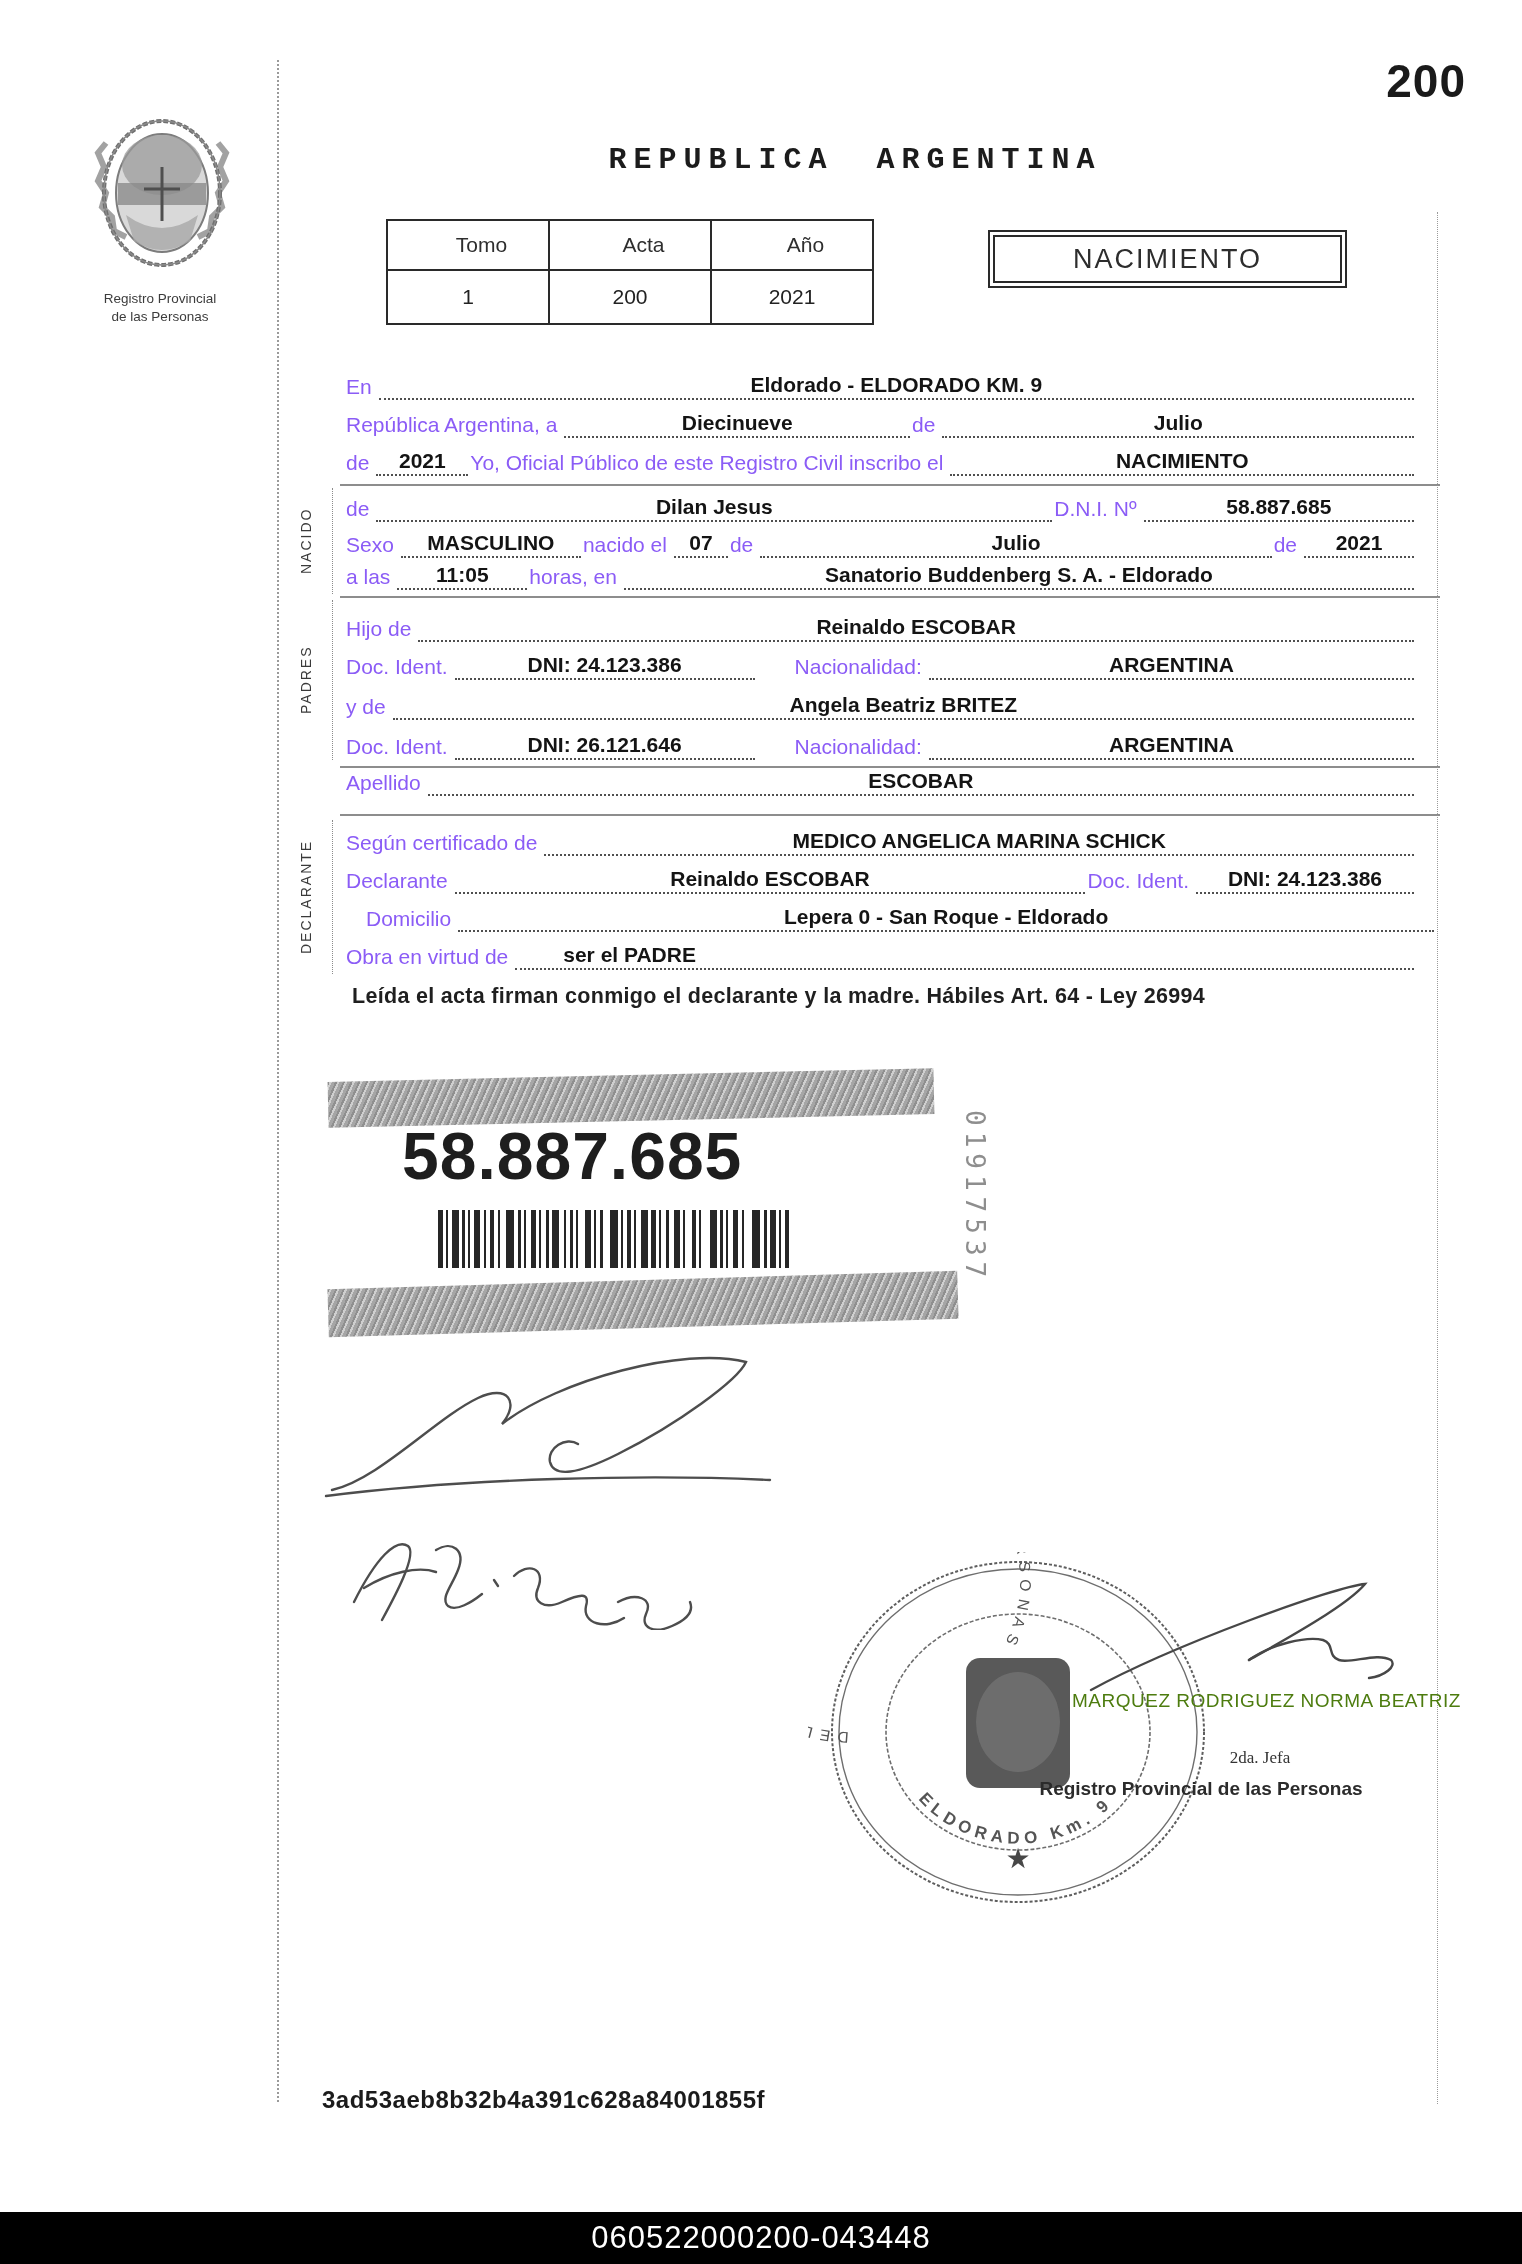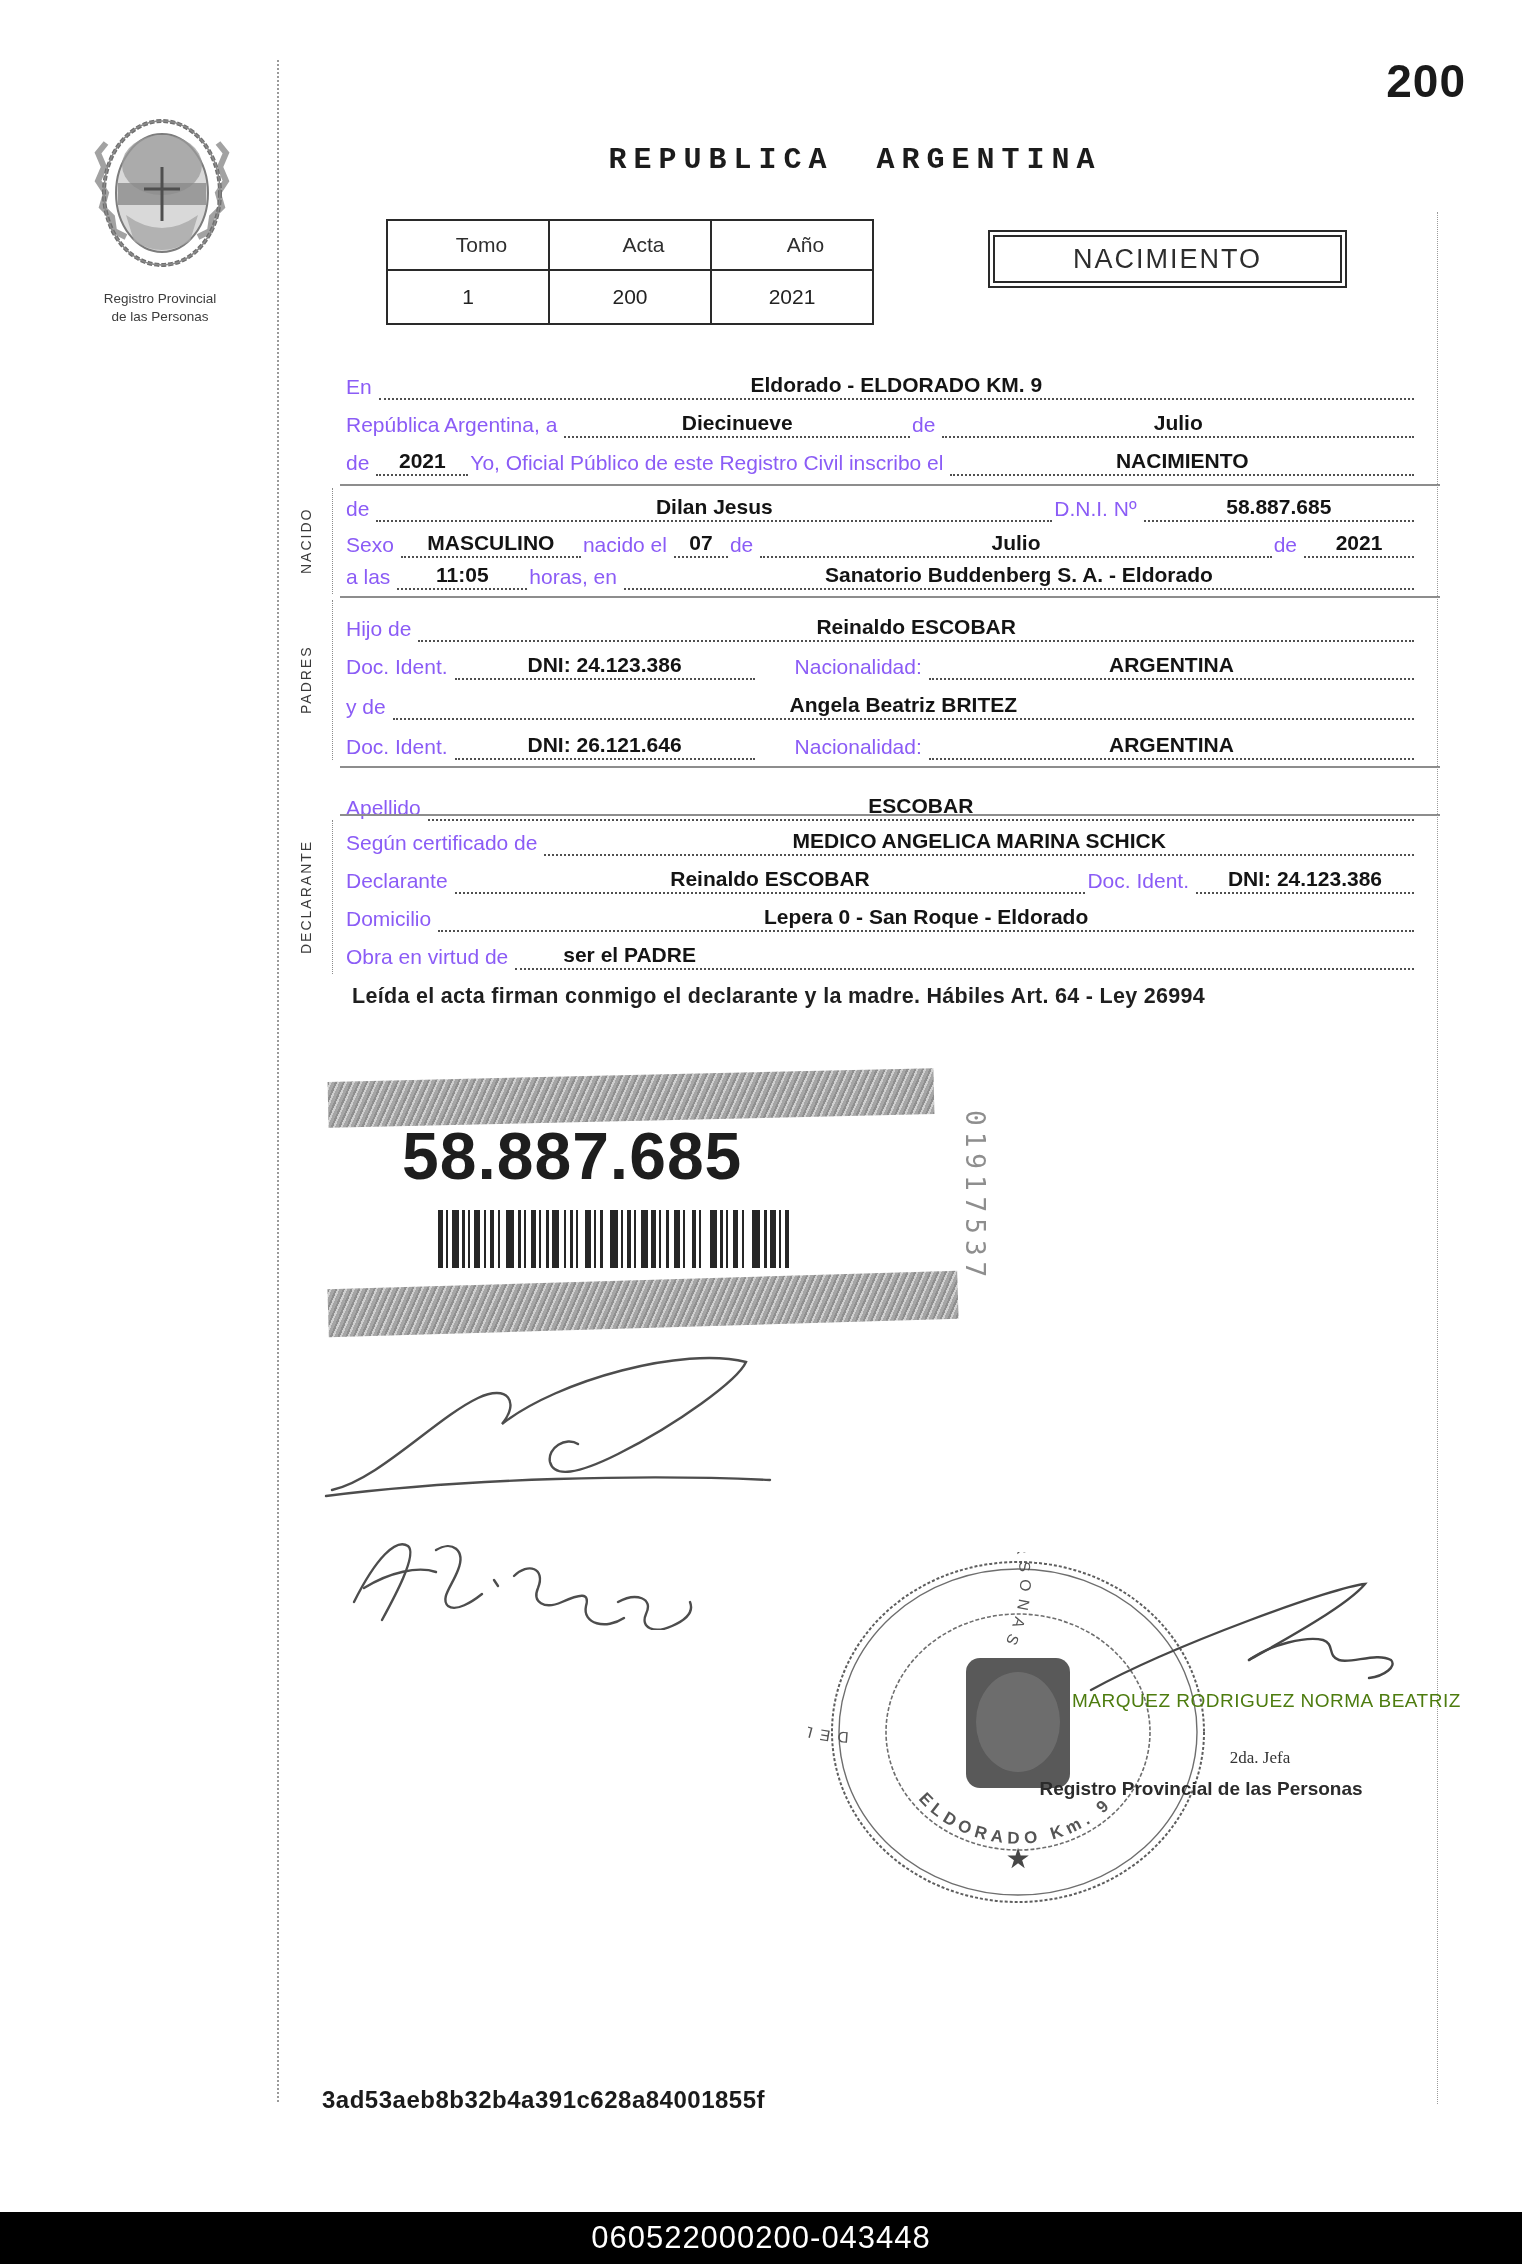--- a/index.html
+++ b/index.html
@@ -165,41 +165,41 @@
   </div>
   <div class="fline" style="top:726px;">
     <span class="lbl">Doc. Ident.</span>
     <span class="val" style="width:300px;">DNI: 26.121.646</span>
     <span class="lbl" style="padding-left:40px;">Nacionalidad:</span>
     <span class="val" style="flex:1;">ARGENTINA</span>
   </div>
 
   <div class="abs hdiv" style="left:340px; top:766px; width:1100px;"></div>
 
-  <div class="fline" style="top:787px;align-items:flex-end;">
+  <div class="fline" style="top:762px;align-items:flex-end;">
     <span class="lbl">Apellido</span>
     <span class="val" style="flex:1;">ESCOBAR</span>
   </div>
 
   <div class="abs hdiv" style="left:340px; top:814px; width:1100px;"></div>
 
   <div class="abs seclbl" style="left:288px; top:820px; width:36px; height:154px;">DECLARANTE</div>
   <div class="abs secline" style="left:332px; top:820px; height:154px;"></div>
 
   <div class="fline" style="top:822px;">
     <span class="lbl">Según certificado de</span>
     <span class="val" style="flex:1;">MEDICO ANGELICA MARINA SCHICK</span>
   </div>
   <div class="fline" style="top:860px;">
     <span class="lbl">Declarante</span>
     <span class="val" style="flex:1.7;">Reinaldo ESCOBAR</span>
     <span class="lbl">Doc. Ident.</span>
     <span class="val" style="width:218px;">DNI: 24.123.386</span>
   </div>
-  <div class="fline" style="top:898px;">
+  <div class="fline" style="top:898px;margin-left:20px;">
     <span class="lbl">Domicilio</span>
     <span class="val" style="flex:1;">Lepera 0 - San Roque - Eldorado</span>
   </div>
   <div class="fline" style="top:936px;">
     <span class="lbl">Obra en virtud de</span>
     <span class="val left" style="flex:1;">ser el PADRE</span>
   </div>
 
   <div class="abs nota" style="left:352px; top:982px; width:1060px;">Leída el acta firman conmigo el declarante y la madre. Hábiles  Art. 64 - Ley 26994</div>
 

